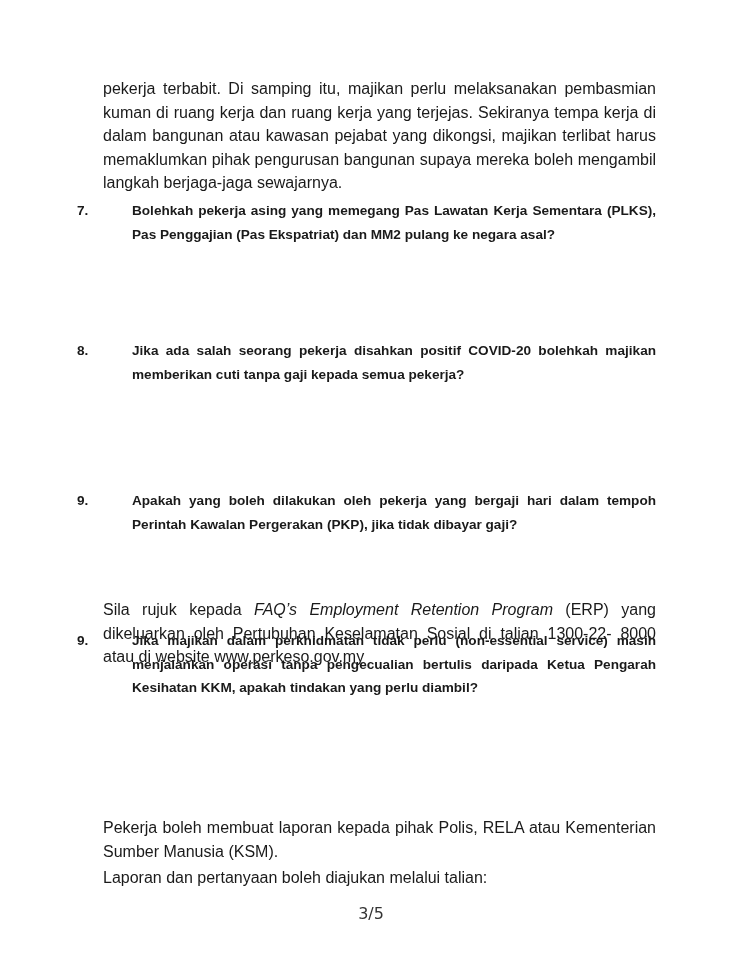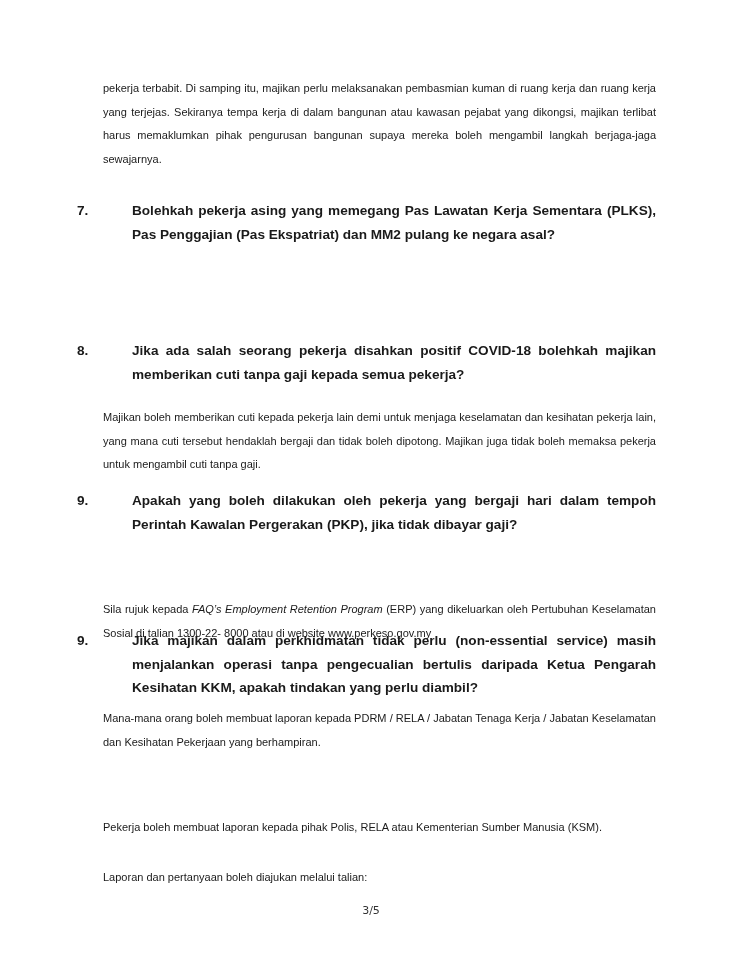--- a/index.html
+++ b/index.html
@@ -3,62 +3,60 @@
 <meta charset="utf-8">
 <style>
   html, body { margin: 0; padding: 0; background: #ffffff; }
   body {
     width: 742px; height: 960px; position: relative; overflow: hidden;
     font-family: "Liberation Sans", sans-serif; color: #1a1a1a;
   }
   .page { position: absolute; left: 0; top: 0; width: 742px; height: 960px; background: #fff; }
   .para {
     position: absolute; left: 103px; width: 553px;
-    font-size: 11px; line-height: 23.5px; text-align: justify; margin: 0;
+    font-size: 16px; line-height: 23.5px; text-align: justify; margin: 0;
   }
   .q {
     position: absolute; left: 77px; width: 579px;
     font-size: 13.6px; line-height: 23.5px; font-weight: bold; margin: 0;
     display: flex;
   }
   .q .num { width: 26px; flex: 0 0 26px; }
   .q .txt { flex: 1; text-align: justify; margin-left: 29px; }
   .italic { font-style: italic; }
   .footer {
     position: absolute; top: 904px; left: 0; width: 742px; text-align: center;
-    font-family: "DejaVu Sans", sans-serif; font-size: 11px; color: #333;
+    font-family: "DejaVu Sans", sans-serif; font-size: 16px; color: #333;
   }
 </style>
 </head>
 <body>
 
 <div class="page">
 
   <p class="para" style="top:77px;">pekerja terbabit. Di samping itu, majikan perlu melaksanakan pembasmian kuman di ruang kerja dan ruang kerja yang terjejas. Sekiranya tempa kerja di dalam bangunan atau kawasan pejabat yang dikongsi, majikan terlibat harus memaklumkan pihak pengurusan bangunan supaya mereka boleh mengambil langkah berjaga-jaga sewajarnya.</p>
 
   <div class="q" style="top:199px;">
     <span class="num">7.</span>
     <span class="txt">Bolehkah pekerja asing yang memegang Pas Lawatan Kerja Sementara (PLKS), Pas Penggajian (Pas Ekspatriat) dan MM2 pulang ke negara asal?</span>
   </div>
 
   <div class="q" style="top:339px;">
     <span class="num">8.</span>
-    <span class="txt">Jika ada salah seorang pekerja disahkan positif COVID-18 bolehkah majikan memberikan cuti tanpa gaji kepada semua pekerja?</span>
+    <span class="txt">Jika ada salah seorang pekerja disahkan positif COVID-20 bolehkah majikan memberikan cuti tanpa gaji kepada semua pekerja?</span>
   </div>
-  <p class="para" style="top:406px;">Majikan boleh memberikan cuti kepada pekerja lain demi untuk menjaga keselamatan dan kesihatan pekerja lain, yang mana cuti tersebut hendaklah bergaji dan tidak boleh dipotong. Majikan juga tidak boleh memaksa pekerja untuk mengambil cuti tanpa gaji.</p>
 
   <div class="q" style="top:489px;">
     <span class="num">9.</span>
     <span class="txt">Apakah yang boleh dilakukan oleh pekerja yang bergaji hari dalam tempoh Perintah Kawalan Pergerakan (PKP), jika tidak dibayar gaji?</span>
   </div>
   <p class="para" style="top:558px;margin-top:40px;"><span>Sila rujuk kepada </span><span class="italic">FAQ’s Employment Retention Program</span><span> (ERP) yang dikeluarkan oleh Pertubuhan Keselamatan Sosial di talian 1300-22- 8000 atau di website www.perkeso.gov.my</span></p>
 
   <div class="q" style="top:629px;">
     <span class="num">9.</span>
     <span class="txt">Jika majikan dalam perkhidmatan tidak perlu (non-essential service) masih menjalankan operasi tanpa pengecualian bertulis daripada Ketua Pengarah Kesihatan KKM, apakah tindakan yang perlu diambil?</span>
   </div>
-  <p class="para" style="top:707px;">Mana-mana orang boleh membuat laporan kepada PDRM / RELA / Jabatan Tenaga Kerja / Jabatan Keselamatan dan Kesihatan Pekerjaan yang berhampiran.</p>
 
   <p class="para" style="top:866px;">Laporan dan pertanyaan boleh diajukan melalui talian:</p>
   <p class="para" style="top:816px;">Pekerja boleh membuat laporan kepada pihak Polis, RELA atau Kementerian Sumber Manusia (KSM).</p>
 
   <div class="footer">3/5</div>
 </div>
 
 </body></html>

